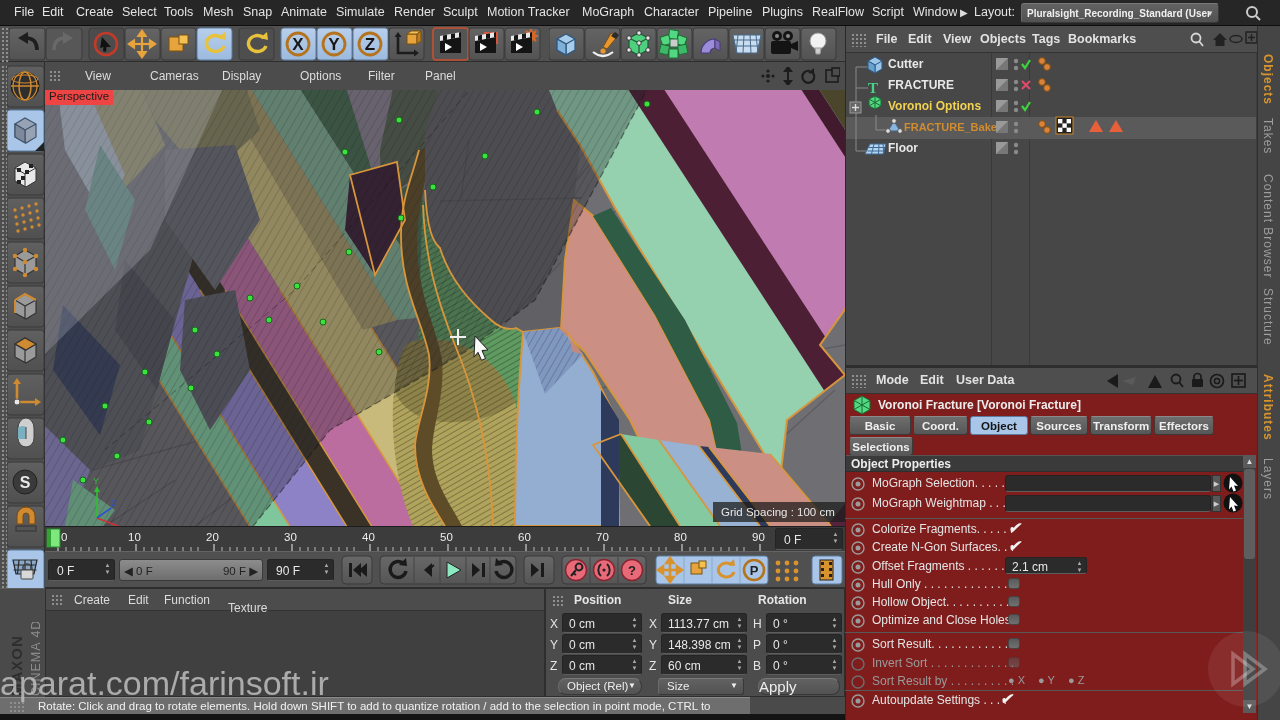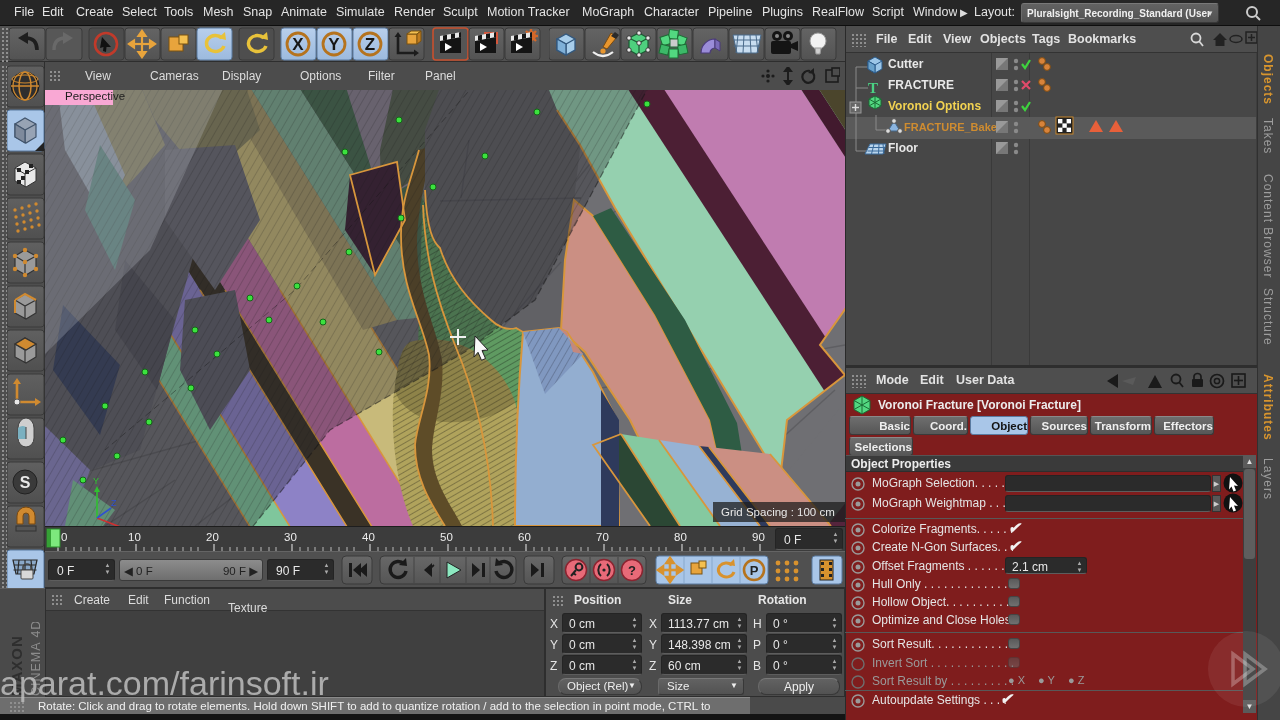--- a/index.html
+++ b/index.html
@@ -1,19 +1,19 @@
 <!DOCTYPE html>
 <html><head><meta charset="utf-8"><style>
 *{margin:0;padding:0;box-sizing:border-box}
 body{width:1280px;height:720px;background:#4a4a4a;font-family:"Liberation Sans",sans-serif;overflow:hidden;position:relative}
 .abs{position:absolute}
 .dots{background-image:radial-gradient(circle,#8f8f8f 26%,transparent 30%);background-size:4px 4px;background-position:1px 1px}
 .btn{background:linear-gradient(#626262,#525252);border:1px solid #383838;border-top-color:#787878;border-left-color:#6a6a6a;border-radius:3px}
 .inp{background:#2b2b2b;border:1px solid #242424;border-bottom-color:#5d5d5d;border-radius:3px;color:#e8e8e8;font-size:12px}
-.tab{background:linear-gradient(#6e6e6e,#565656);border:1px solid #3a3a3a;border-top-color:#8a8a8a;border-radius:3px;color:#efefef;font-size:12px;font-weight:bold;text-align:right}
+.tab{background:linear-gradient(#6e6e6e,#565656);border:1px solid #3a3a3a;border-top-color:#8a8a8a;border-radius:3px;color:#efefef;font-size:12px;font-weight:bold;text-align:center}
 .spin{position:absolute;right:2px;top:2px;bottom:2px;width:9px;color:#aaa;font-size:6px;line-height:7px;text-align:center}
 .mi{position:absolute;top:5px;color:#e4e4e4;font-size:12.5px;white-space:nowrap}
 </style></head>
 <body>
 
 <div class="abs" style="left:0;top:0;width:1280px;height:26px;background:#262626;border-bottom:1px solid #0e0e0e">
   <span class="mi" style="left:14px">File</span>
     <span class="mi" style="left:42px">Edit</span>
     <span class="mi" style="left:76px">Create</span>
     <span class="mi" style="left:122px">Select</span>
@@ -508,21 +508,21 @@
   </g>
 
   <g stroke="#f0f0f0" stroke-width="2">
         <line x1="405" y1="247" x2="421" y2="247"></line>
         <line x1="413" y1="239" x2="413" y2="255"></line>
       </g>
   <path d="M430,246 l13 14 -6 0.5 3.5 8 -4 1.8 -3.5 -8 -4 4.7 z" fill="#f8f8f8" stroke="#222" stroke-width="1"></path>
   <rect x="668" y="412" width="132" height="20" fill="rgba(30,30,30,0.75)"></rect>
   <text x="676" y="426" font-family="Liberation Sans" font-size="11.5" fill="#e8e8e8">Grid Spacing : 100 cm</text>
  </svg>
- <div class="abs" style="left:0;top:28px;width:68px;height:15px;background:#f9a8d4;color:#1e1e1e;font-size:11.5px;padding-left:20px">Perspective</div>
+ <div class="abs" style="left:0;top:28px;width:68px;height:15px;background:#ef4444;color:#1e1e1e;font-size:11.5px;padding-left:4px">Perspective</div>
 </div>
 
 <div class="abs" style="left:45px;top:526px;width:800px;height:25px;background:#3c3c3c;border-top:1px solid #1e1e1e">
  <svg class="abs" style="left:0;top:0" width="800" height="25">
   <rect x="0" y="0" width="727" height="25" fill="#3c3c3c"></rect>
   <g fill="#ececec" font-family="Liberation Sans" font-size="11.5">
    <text x="16" y="14">0</text>
         <text x="83" y="14">10</text>
         <text x="161" y="14">20</text>
         <text x="239" y="14">30</text>
@@ -807,21 +807,21 @@
       </div>
  </div>
  <div class="abs btn" style="left:12px;top:89px;width:84px;height:17px;border-radius:8px;color:#eee;font-size:11.5px">
       <span style="position:absolute;left:8px;top:1px">Object (Rel)</span>
       <span style="position:absolute;right:5px;top:2px;font-size:8px">▼</span>
     </div>
  <div class="abs btn" style="left:112px;top:89px;width:86px;height:17px;border-radius:3px;color:#eee;font-size:11.5px">
       <span style="position:absolute;left:8px;top:1px">Size</span>
       <span style="position:absolute;right:5px;top:2px;font-size:8px">▼</span>
     </div>
- <div class="abs btn" style="left:212px;top:89px;width:82px;height:17px;border-radius:8px;color:#eee;font-size:12px;text-align:center;line-height:16px">Apply</div>
+ <div class="abs btn" style="left:212px;top:89px;width:82px;height:17px;border-radius:8px;color:#eee;font-size:15px;line-height:16px">Apply</div>
 </div>
 
 <div class="abs" style="left:0;top:697px;width:750px;height:17px;background:#6e6e6e;border-top:1px solid #8a8a8a">
  <div class="abs dots" style="left:8px;top:2px;width:16px;height:13px"></div>
  <div class="abs" style="left:38px;top:2px;color:#f0f0f0;font-size:11.5px">Rotate: Click and drag to rotate elements. Hold down SHIFT to add to quantize rotation / add to the selection in point mode, CTRL to remove.</div>
 </div>
 <div class="abs" style="left:845px;top:713px;width:435px;height:1px;background:#2a2a2a"></div>
 <div class="abs" style="left:0;top:714px;width:1280px;height:6px;background:#141414"></div>
 
 <div class="abs" style="left:0;top:664px;color:rgba(190,190,190,0.85);font-size:34px;font-weight:normal;letter-spacing:0px;z-index:50;font-family:'Liberation Sans',sans-serif">aparat.com/farinsoft.ir</div>

